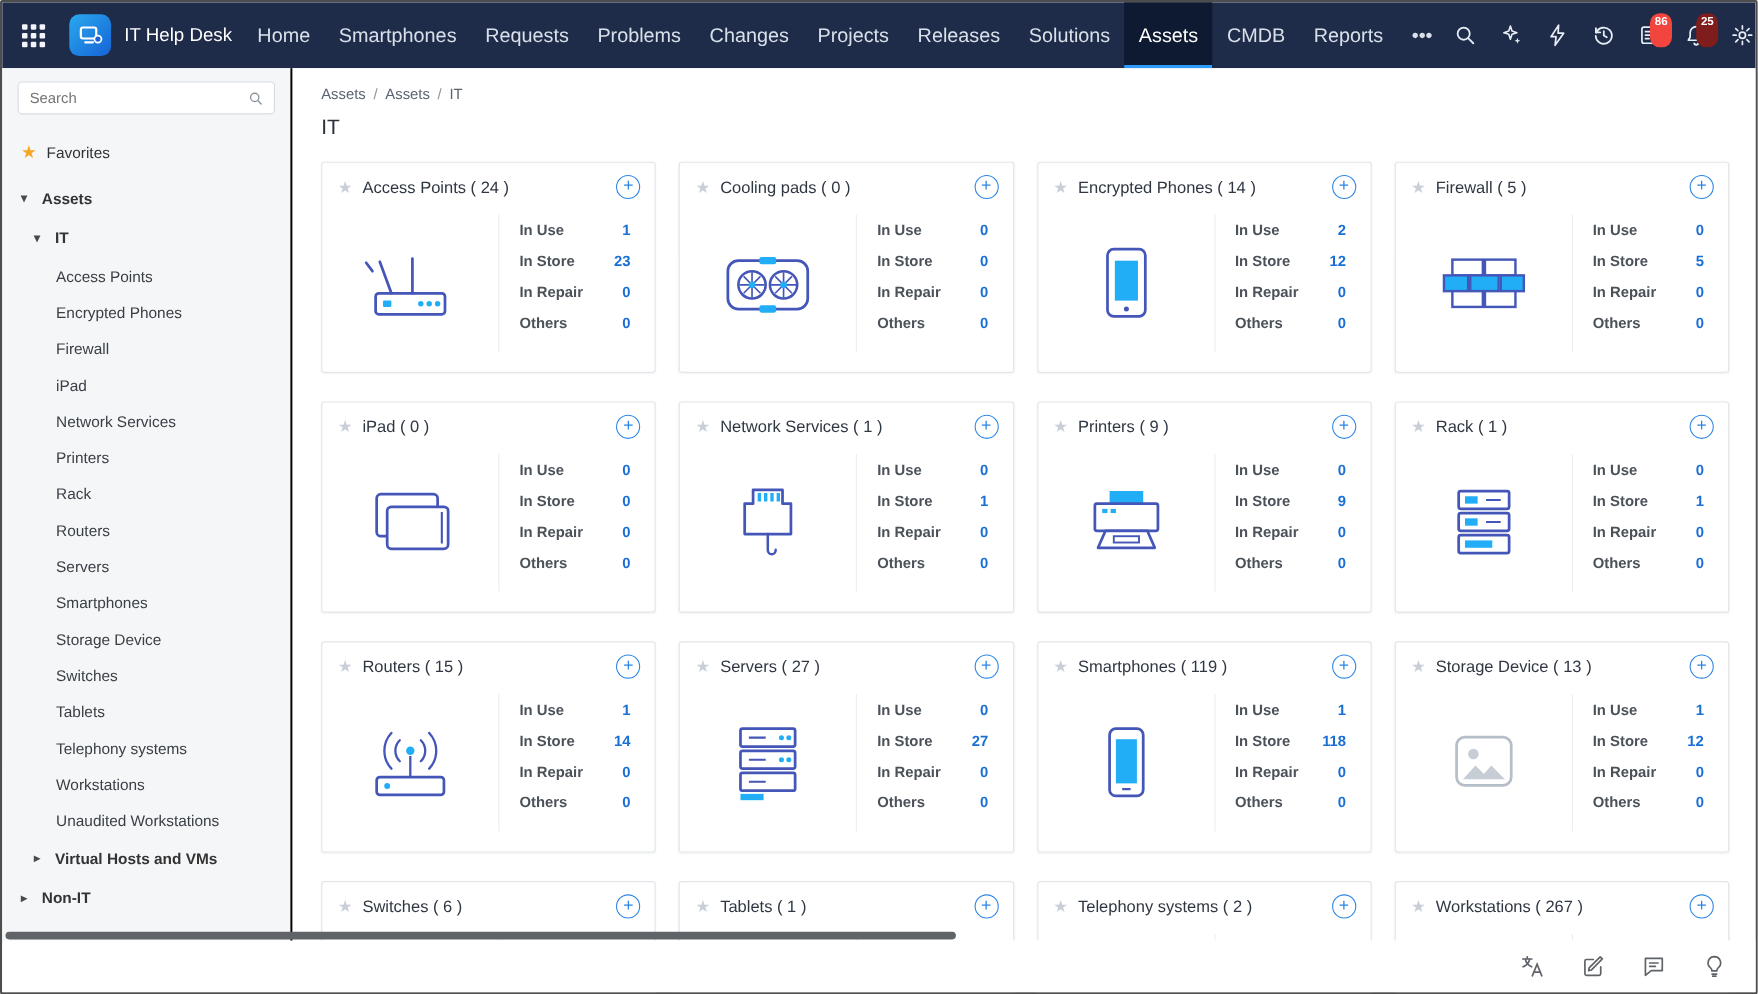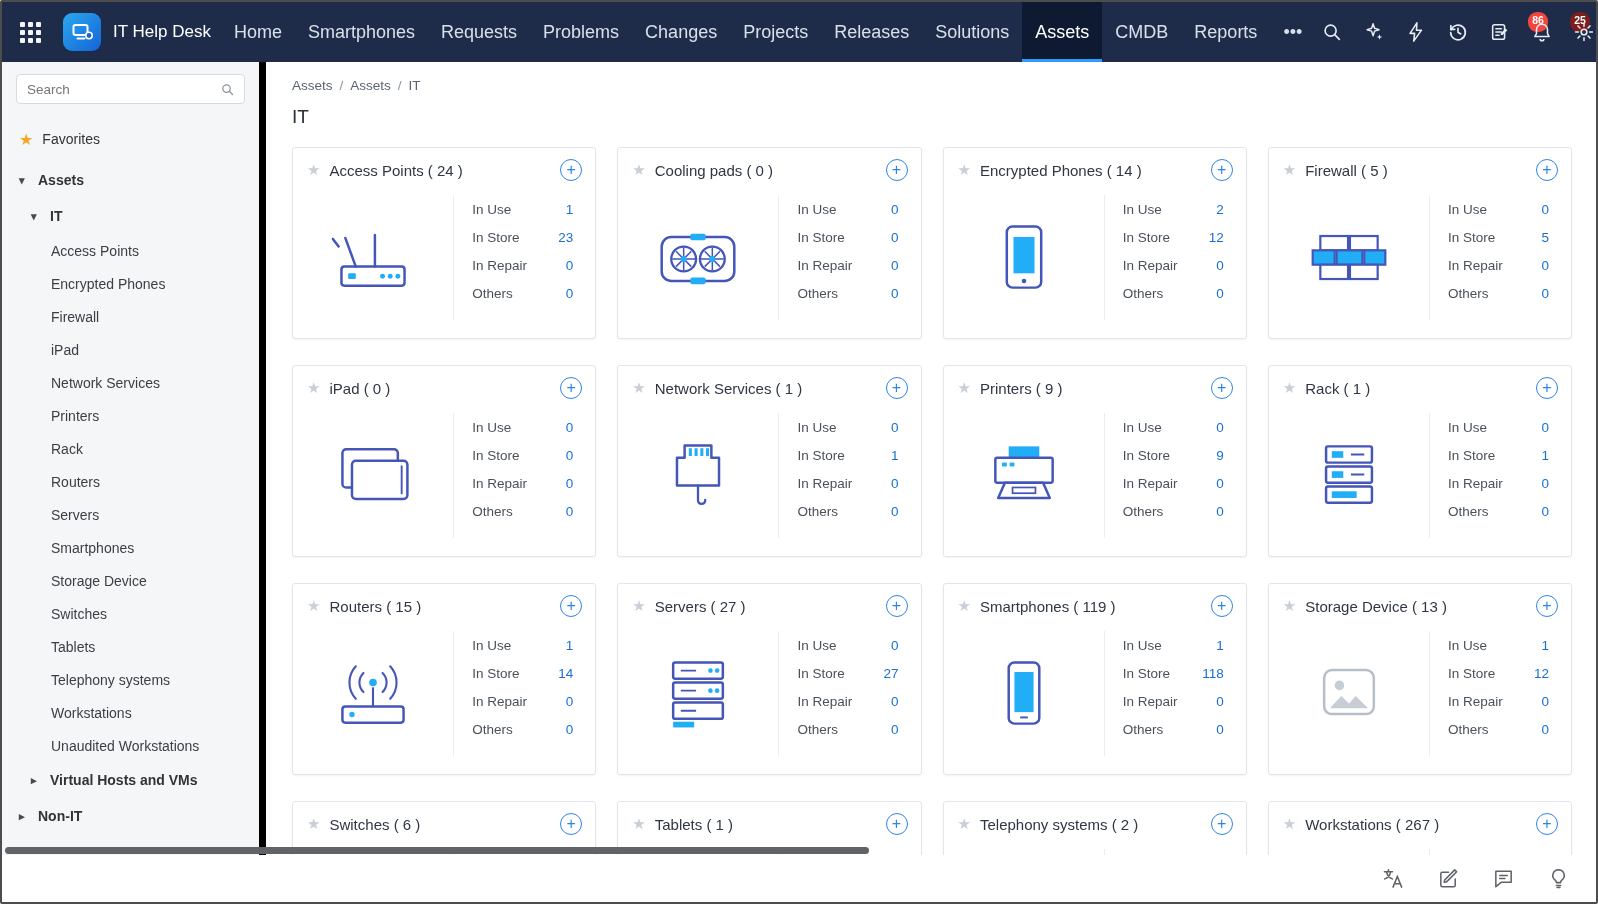--- a/index.html
+++ b/index.html
@@ -12,30 +12,30 @@
   .waffle { width:21px; height:21px; display:grid; grid-template-columns:repeat(3,5px); grid-template-rows:repeat(3,5px); gap:3px; margin:0 8px 0 6px; cursor:pointer; flex-shrink:0; }
   .waffle i { background:#f2f5fa; border-radius:1px; }
   .logo { width:38px; height:38px; border-radius:9px; background:linear-gradient(135deg,#2aa9ee,#1563d6); display:flex; align-items:center; justify-content:center; margin:0 12px 0 14px; cursor:pointer; flex-shrink:0; }
   .app-title { color:#ffffff; font-size:17px; white-space:nowrap; }
   .nav-items { display:flex; height:60px; margin-left:10px; }
   .nav-item { color:#d9e0ea; font-size:18px; padding:0 13px; line-height:60px; cursor:pointer; white-space:nowrap; text-decoration:none; }
   .nav-item.active { background:#0e1a31; color:#fff; box-shadow:inset 0 -3px 0 #2e9bff; }
   .nav-right { margin-left:auto; display:flex; align-items:center; gap:9px; }
   .icon-btn { position:relative; width:33px; height:34px; display:flex; align-items:center; justify-content:center; cursor:pointer; color:#e7edf5; }
   .icon-btn svg { width:22px; height:22px; }
-  .badge { position:absolute; top:-3px; left:17px; min-width:19px; height:20px; border-radius:9px; font-size:10.5px; line-height:16px; color:#fff; text-align:center; padding:0 4px; font-weight:bold;margin-left:28px; }
+  .badge { position:absolute; top:-3px; left:17px; min-width:19px; height:31px; border-radius:9px; font-size:10.5px; line-height:16px; color:#fff; text-align:center; padding:0 4px; font-weight:bold; }
   .badge.red { background:#f2453d; }
   .badge.blue { background:#7f1d1d; }
   .avatar { width:36px; height:36px; border-radius:50%; background:#e3e9ef; overflow:hidden; cursor:pointer; box-shadow:0 0 0 2px #39486b; margin-left:4px; }
 
   
   .app-body { display:flex; height:840px; }
 
   
-  .sidebar { width:264px; background:#f4f6f8; border-right:7px solid #000000; padding-top:12px; flex-shrink:0; overflow:hidden; }
+  .sidebar { width:264px; background:#f4f6f8; border-right:2px solid #000000; padding-top:12px; flex-shrink:0; overflow:hidden; }
   .search-box { margin:0 14px 16px; height:30px; background:#fff; border:1px solid #d7dbe1; border-radius:4px; display:flex; align-items:center; padding:0 9px 0 10px; }
   .search-box input { border:none; outline:none; flex:1; font-size:13.5px; color:#333; background:transparent; min-width:0; font-family:"Liberation Sans",sans-serif; }
   .search-box svg { width:15px; height:15px; color:#8b949e; flex-shrink:0; }
   .side-row { display:flex; align-items:center; height:33px; font-size:14px; color:#333; cursor:pointer; white-space:nowrap; }
   .side-row .chev { width:12px; font-size:11px; color:#4a4a4a; margin-right:7px; flex-shrink:0; }
   .fav-row { padding-left:17px; height:38px; margin-bottom:4px; }
   .fav-star { color:#f6a623; font-size:16px; margin-right:9px; }
   .lvl0 { padding-left:17px; font-weight:bold; height:36px; }
   .lvl1 { padding-left:29px; font-weight:bold; height:36px; }
   .leaf { padding-left:49px; color:#3a3f45; }
@@ -48,21 +48,21 @@
   .page-title { font-size:19px; color:#28303a; margin-top:13px; font-weight:normal; }
   .cards-grid { margin-top:19px; display:grid; grid-template-columns:repeat(4,1fr); column-gap:21px; row-gap:26px; }
   .card { height:192px; border:1px solid #e2e6ea; border-radius:3px; background:#fff; box-shadow:0 1px 2px rgba(27,31,35,.05); display:flex; flex-direction:column; }
   .card-head { display:flex; align-items:center; padding:11px 13px 6px 14px; gap:9px; }
   .card-star { color:#c9cfd7; font-size:15px; cursor:pointer; }
   .card-title { font-size:15px; color:#2f3743; cursor:pointer; white-space:nowrap; }
   .plus-btn { margin-left:auto; width:22px; height:22px; border:1.4px solid #2d86e5; border-radius:50%; color:#2d86e5; font-size:16px; display:flex; align-items:center; justify-content:center; cursor:pointer; padding-bottom:1px; flex-shrink:0; }
   .card-body { flex:1; display:flex; align-items:stretch; padding:2px 0 12px; }
   .card-icon { width:53%; display:flex; align-items:center; justify-content:center; }
   .card-icon svg { width:116px; height:86px; }
-  .card-stats { flex:1; border-left:1px solid #ededed; margin:6px 0; padding:6px 22px 0 18px; display:flex; flex-direction:column; gap:11px; justify-content:flex-start; }
+  .card-stats { flex:1; border-left:1px solid #ededed; margin:6px 0; padding:6px 22px 0 18px; display:flex; flex-direction:column; gap:11px; justify-content:flex-start;font-weight:bold; }
   .stat-row { display:flex; justify-content:space-between; font-size:13.5px; line-height:17px; }
   .stat-label { color:#4a5159; }
   .stat-value { color:#1a6fd4; cursor:pointer; }
 
   
   .hscrollbar { position:absolute; left:3px; bottom:48px; width:864px; height:7px; border-radius:4px; background:#606469; z-index:6; cursor:pointer; }
   .bottom-bar { position:absolute; left:0; right:0; bottom:0; height:47px; background:#fff; display:flex; align-items:center; justify-content:flex-end; gap:32px; padding-right:26px; z-index:5; }
   .bottom-icon { width:23px; height:23px; color:#5f6368; cursor:pointer; }
   .bottom-icon svg { width:100%; height:100%; }
 </style>

